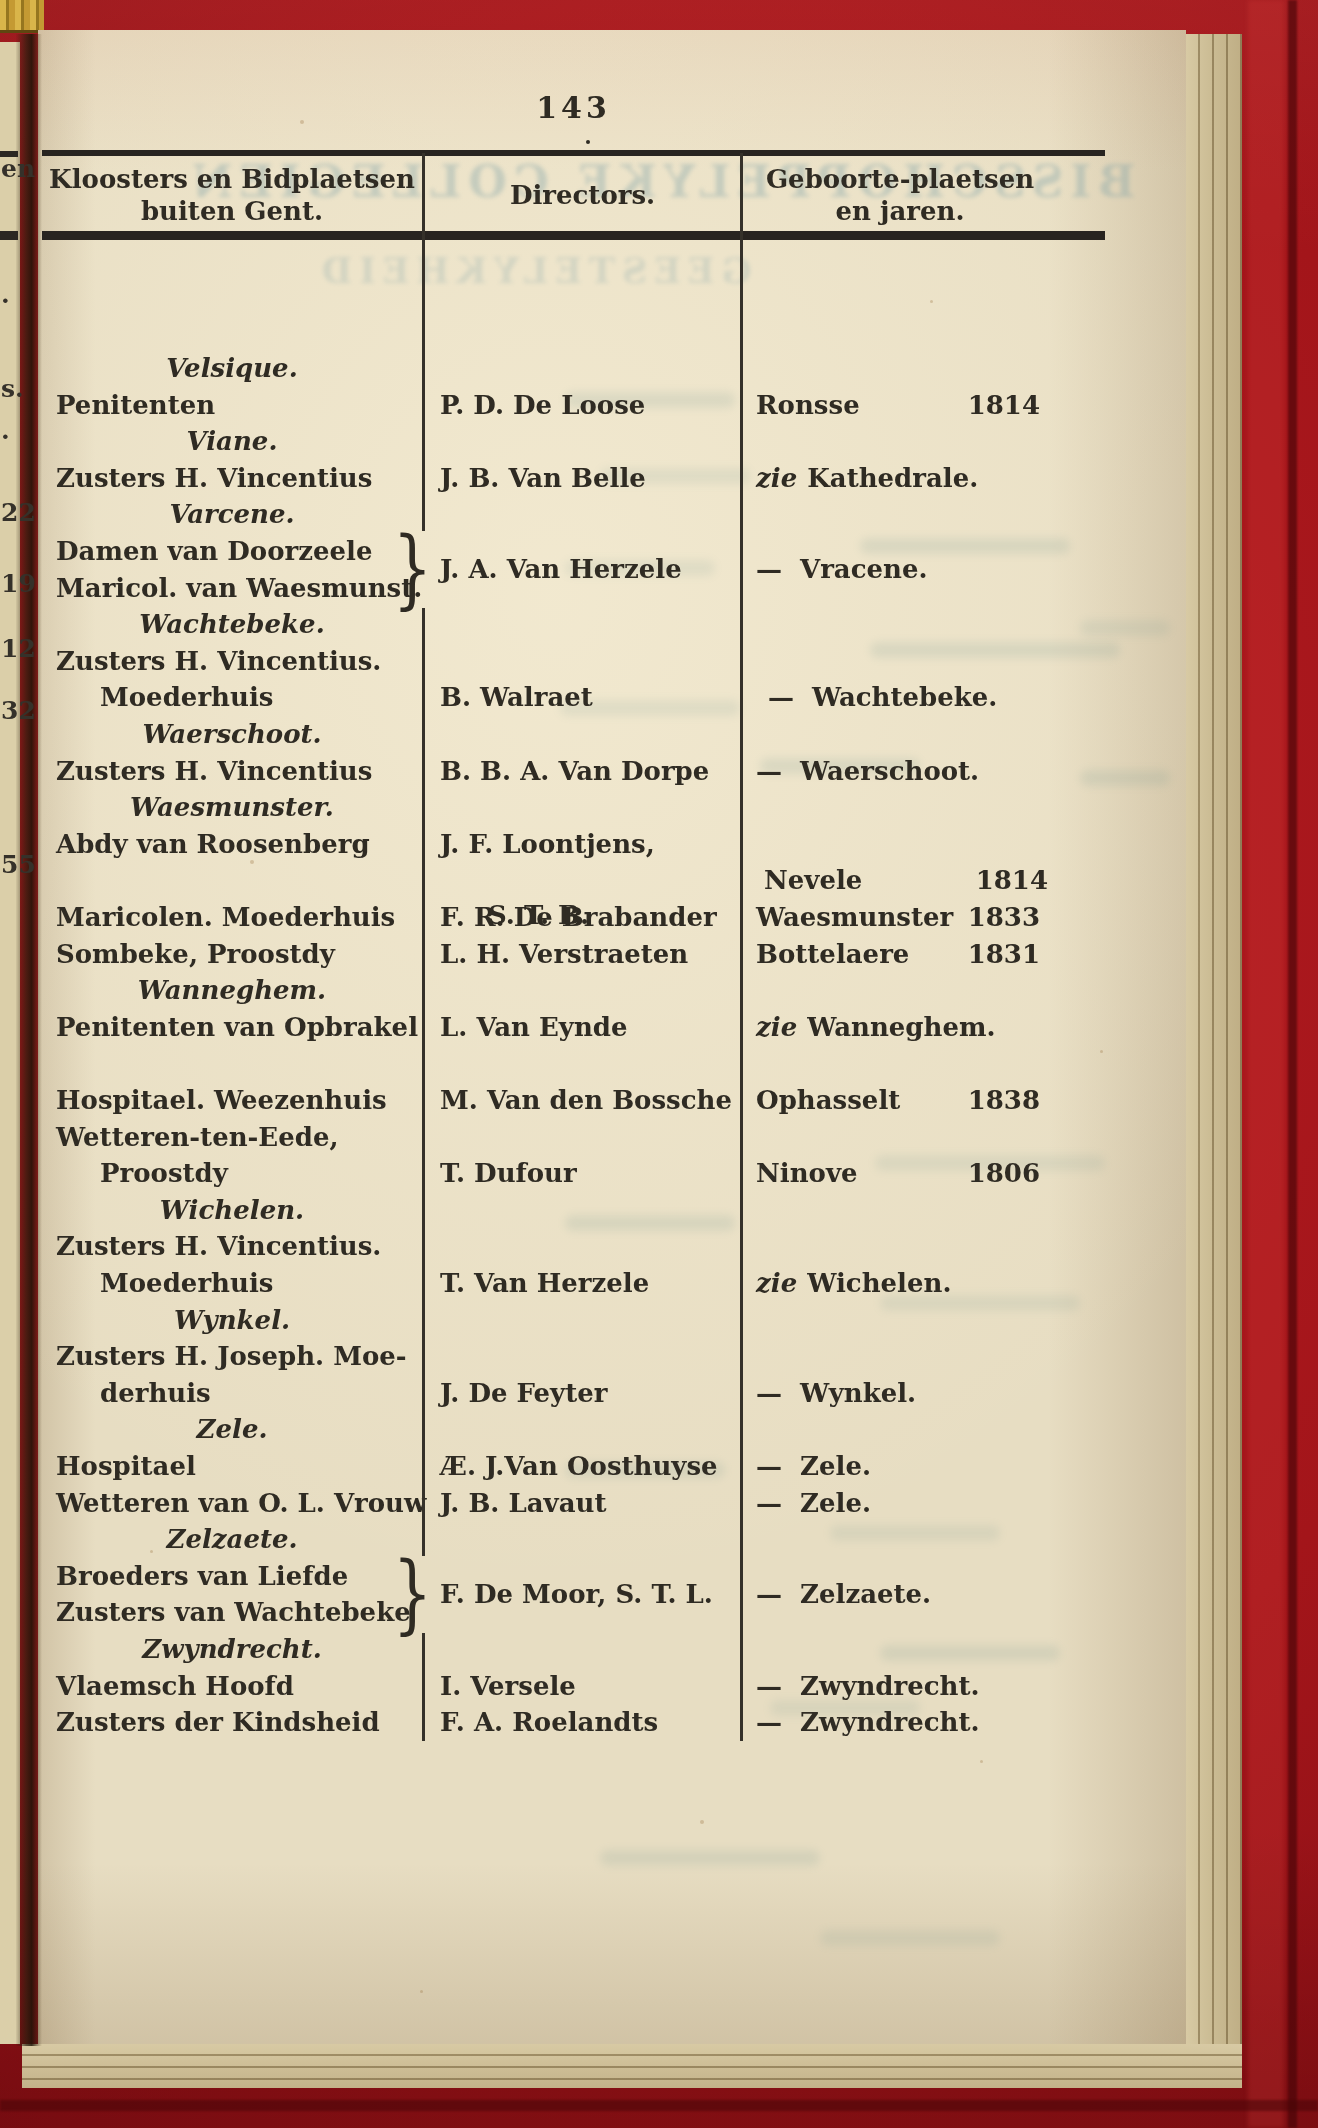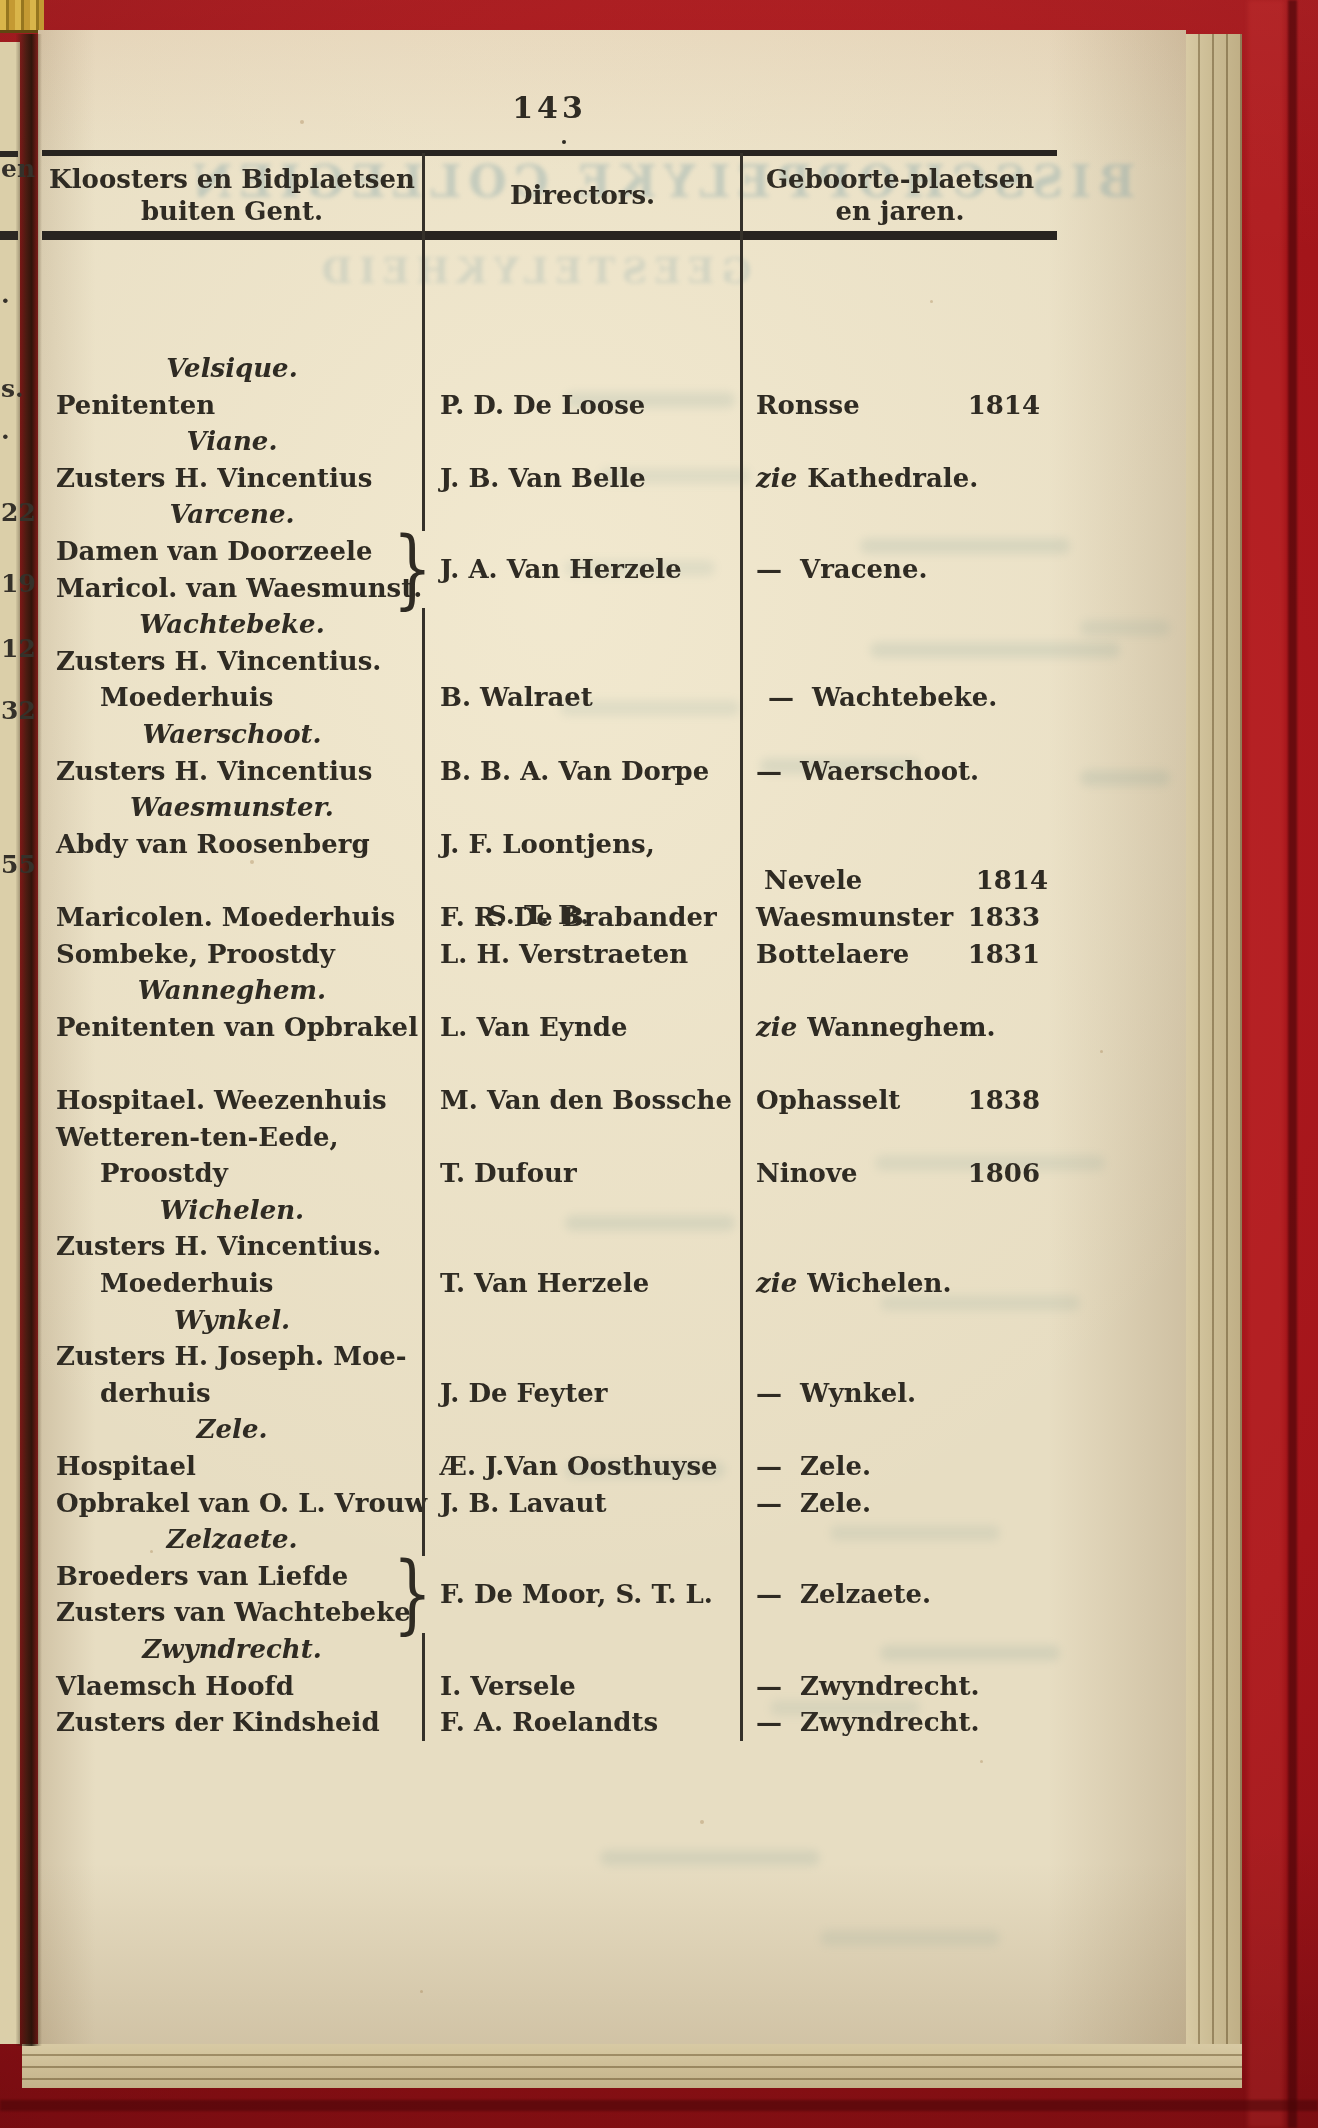--- a/index.html
+++ b/index.html
@@ -38,21 +38,21 @@
       linear-gradient(180deg, rgba(205,150,120,.16), rgba(205,150,120,0) 7%, rgba(120,90,50,0) 91%, rgba(120,90,50,.20));}
   .speck{position:absolute;border-radius:50%;background:rgba(150,110,55,.30);}
   
   .ghost{position:absolute;transform:scaleX(-1);color:#7fa2a8;filter:blur(2px);
     font-weight:bold;white-space:nowrap;letter-spacing:7px;}
   .gblur{position:absolute;height:16px;border-radius:8px;background:#6e938c;filter:blur(4px);}
   
   .frag{position:absolute;left:1px;font-size:25px;font-weight:bold;color:#35312a;white-space:nowrap;}
   .frag-rule{position:absolute;left:0;width:18px;background:#2b2722;}
   
-  .table{position:absolute;left:42px;top:150px;width:1015px;height:1640px;color:#2f2b23;}
+  .table{position:absolute;left:42px;top:150px;width:1015px;height:1640px;color:#2f2b23;padding-left:48px;}
   .pageno{position:absolute;left:0;top:-60px;width:100%;text-align:center;
     font-size:30px;font-weight:bold;letter-spacing:4px;}
   .pagedot{position:absolute;left:calc(50% + 12px);top:-10px;width:4px;height:4px;border-radius:50%;background:#2f2b23;}
   .rule{position:absolute;left:0;width:100%;background:#282420;}
   .rule-top{top:0;height:6px;}
   .rule-heavy{top:81px;height:9px;}
   .hcell{position:absolute;text-align:center;font-weight:bold;font-size:26px;line-height:32px;}
   .h1{left:0;top:13px;width:380px;}
   .h2{left:383px;top:29px;width:315px;}
   .h3{left:701px;top:13px;width:314px;}
@@ -216,21 +216,21 @@
     <div class="ln c3" style="top: 1115px;"><span class="zie">zie</span><span>Wichelen.</span></div>
     <div class="ln c1 sec" style="top: 1151.6px;">Wynkel.</div>
     <div class="ln c1" style="top: 1188.2px;">Zusters H. Joseph. Moe-</div>
     <div class="ln c1 ind" style="top: 1224.8px;">derhuis</div>
     <div class="ln c2" style="top: 1224.8px;">J. De Feyter</div>
     <div class="ln c3" style="top: 1224.8px;"><span class="dash">—</span><span>Wynkel.</span></div>
     <div class="ln c1 sec" style="top: 1261.4px;">Zele.</div>
     <div class="ln c1" style="top: 1298px;">Hospitael</div>
     <div class="ln c2" style="top: 1298px;">Æ. J.Van Oosthuyse</div>
     <div class="ln c3" style="top: 1298px;"><span class="dash">—</span><span>Zele.</span></div>
-    <div class="ln c1" style="top: 1334.6px;">Opbrakel van O. L. Vrouw</div>
+    <div class="ln c1" style="top: 1334.6px;">Wetteren van O. L. Vrouw</div>
     <div class="ln c2" style="top: 1334.6px;">J. B. Lavaut</div>
     <div class="ln c3" style="top: 1334.6px;"><span class="dash">—</span><span>Zele.</span></div>
     <div class="ln c1 sec" style="top: 1371.2px;">Zelzaete.</div>
     <div class="ln c1" style="top: 1407.8px;">Broeders van Liefde</div>
     <div class="ln c1" style="top: 1444.4px;">Zusters van Wachtebeke</div>
     <div class="brace" style="top: 1407.8px;">}</div>
     <div class="ln c2 tall" style="top: 1407.8px;">F. De Moor, S. T. L.</div>
     <div class="ln c3 tall" style="top: 1407.8px;">
       <span class="dash">—</span>
       <span>Zelzaete.</span>

